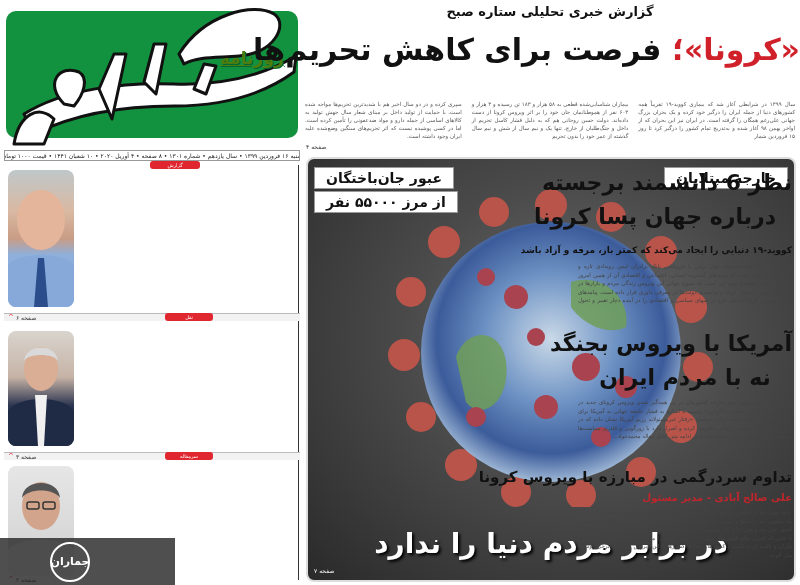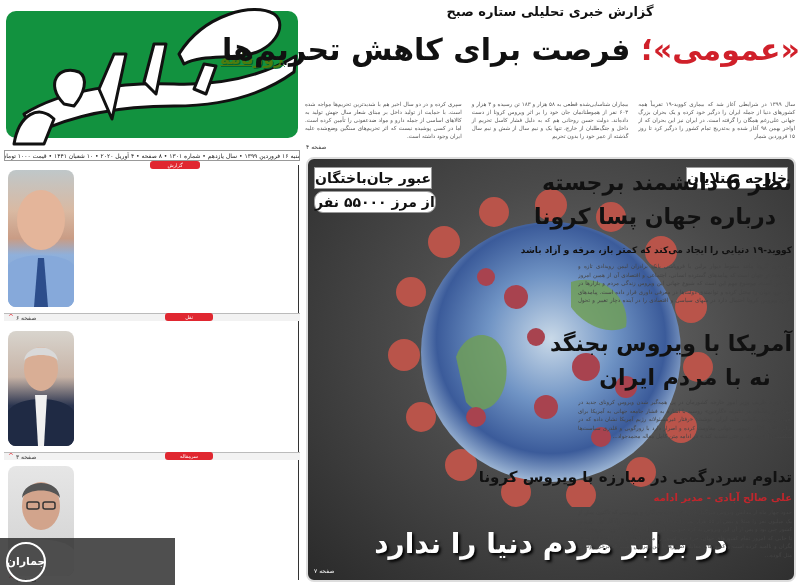--- a/index.html
+++ b/index.html
@@ -17,38 +17,38 @@
   .kicker{position:absolute;left:300px;top:4px;width:500px;text-align:center;font-size:13px;font-weight:bold;}
   .main-head{position:absolute;left:300px;top:32px;width:500px;text-align:center;font-size:30px;font-weight:bold;letter-spacing:-1px;white-space:nowrap;}
   .main-head .red{color:#d0202a;}
   .lead-cols{position:absolute;left:305px;top:100px;width:490px;height:40px;display:flex;gap:10px;}
   .lead-cols p{flex:1;font-size:5.5px;line-height:8px;color:#555;text-align:justify;}
   .page-ref-top{position:absolute;left:306px;top:143px;font-size:6px;color:#333;}
 
   
   .feature{position:absolute;left:306px;top:157px;width:490px;height:425px;border-radius:8px;background:radial-gradient(ellipse at 55% 42%,#6d6d6d 0%,#4a4a4a 45%,#2a2a2a 100%);overflow:hidden;border:2px solid #ddd;}
   .virus{position:absolute;left:78px;top:28px;width:330px;height:320px;}
-  .callout{position:absolute;background:#fff;color:#111;font-weight:bold;font-size:14px;padding:0 0;line-height:20px;border:1px solid #999;white-space:nowrap;}
+  .callout{position:absolute;background:#fff;color:#111;font-weight:bold;font-size:14px;padding:0 11px;line-height:20px;border:1px solid #999;white-space:nowrap;}
   .feature-title{position:absolute;left:0;width:100%;text-align:center;color:#fff;font-weight:bold;font-size:28px;text-shadow:2px 2px 3px #000;white-space:nowrap;}
   .feature-page{position:absolute;left:6px;bottom:6px;font-size:6px;color:#fff;}
 
   
   .tag{position:absolute;height:8px;background:#e02730;color:#fff;font-size:5px;border-radius:3px;text-align:center;line-height:8px;}
   .story-photo{position:absolute;border-radius:8px;overflow:hidden;}
   .s-head{position:absolute;font-weight:bold;white-space:nowrap;text-align:center;}
   .s-sub{position:absolute;font-weight:bold;font-size:9px;white-space:nowrap;}
   .s-body{position:absolute;font-size:5.5px;line-height:8.5px;color:#444;text-align:justify;}
   .sep{position:absolute;left:4px;width:296px;height:8px;border-top:1px solid #bbb;background:#f2f2f2;}
   .page-ref{position:absolute;font-size:6px;color:#333;display:flex;align-items:center;gap:2px;}
   .page-ref .chev{color:#e02730;font-size:7px;}
   .vline{position:absolute;left:298px;width:1px;background:#333;}
 
   
   .watermark{position:absolute;left:0;top:538px;width:175px;height:47px;background:rgba(40,40,40,.82);display:flex;align-items:center;gap:8px;padding-left:6px;direction:ltr;}
-  .wm-logo{width:40px;height:40px;border-radius:50%;border:2px solid #fff;display:flex;align-items:center;justify-content:center;color:#fff;font-size:11px;font-weight:bold;}
+  .wm-logo{width:40px;height:40px;border-radius:50%;border:2px solid #fff;display:flex;align-items:center;justify-content:center;color:#fff;font-size:11px;font-weight:bold;margin-left:44px;}
   .wm-text{color:#fff;font-family:"Liberation Sans",sans-serif;font-size:12px;line-height:14px;}
 </style>
 </head>
 <body>
 
 <div class="masthead">
   <div class="mast-green"></div>
   <svg class="mast-logo" viewBox="0 0 296 160">
     <g fill="#fff" stroke="#111" stroke-width="3" stroke-linejoin="round">
       <path d="M175 60 C200 20 250 8 270 20 C285 30 270 60 235 62 C215 64 195 62 180 70 Z"></path>
@@ -59,21 +59,21 @@
       <path d="M10 150 C15 120 35 110 50 125 L40 150 Z"></path>
       <path d="M190 95 L200 70 L212 72 L202 100 Z"></path>
     </g>
   </svg>
   <div class="mast-sub">روزنامه</div>
 </div>
 <div class="date-strip">شنبه ۱۶ فروردین ۱۳۹۹ • سال یازدهم • شماره ۱۳۰۱ • ۸ صفحه • ۴ آوریل ۲۰۲۰ • ۱۰ شعبان ۱۴۴۱ • قیمت ۱۰۰۰ تومان</div>
 
 <div class="kicker">گزارش خبری تحلیلی ستاره صبح</div>
 <div class="main-head">
-  <span class="red">«عمومی»؛</span><span> فرصت برای کاهش تحریم‌ها</span>
+  <span class="red">«کرونا»؛</span><span> فرصت برای کاهش تحریم‌ها</span>
 </div>
 <div class="lead-cols">
   <p>سال ۱۳۹۹ در شرایطی آغاز شد که بیماری کووید-۱۹ تقریباً همه کشورهای دنیا از جمله ایران را درگیر خود کرده و یک بحران بزرگ جهانی علی‌رغم همگان را گرفته است. در ایران نیز این بحران که از اواخر بهمن ۹۸ آغاز شده و به‌تدریج تمام کشور را درگیر کرد تا روز ۱۵ فروردین شمار</p>
   <p>بیماران شناسایی‌شده قطعی به ۵۸ هزار و ۱۸۳ تن رسیده و ۳ هزار و ۶۰۳ نفر از هموطنانمان جان خود را بر اثر ویروس کرونا از دست داده‌اند. دولت حسن روحانی هم که به دلیل فشار کاسل تحریم از داخل و جنگ‌طلبان از خارج، تنها یک و نیم سال از شش و نیم سال گذشته از عمر خود را بدون تحریم</p>
   <p>سپری کرده و در دو سال اخیر هم با شدیدترین تحریم‌ها مواجه شده است. با حمایت از تولید داخل بر مبنای شعار سال جهش تولید به کالاهای اساسی از جمله دارو و مواد ضدعفونی را تأمین کرده است. اما در کسی پوشیده نیست که اثر تحریم‌های سنگین وضع‌شده علیه ایران وجود داشته است.</p>
 </div>
 <div class="page-ref-top">صفحه ۴</div>
 
 <div class="feature">
   <svg class="virus" viewBox="0 0 330 320">
@@ -113,21 +113,21 @@
         <circle cx="160" cy="220" r="12"></circle>
       <circle cx="100" cy="90" r="9"></circle>
         <circle cx="240" cy="200" r="11"></circle>
         <circle cx="150" cy="150" r="9"></circle>
       <circle cx="215" cy="250" r="10"></circle>
         <circle cx="90" cy="230" r="10"></circle>
     </g>
   </svg>
   <div class="callout" style="right:6px;top:8px;">خارجه مبتلایان</div>
   <div class="callout" style="left:6px;top:8px;">عبور جان‌باختگان</div>
-  <div class="callout" style="left:6px;top:32px;border-radius:9px;">از مرز ۵۵۰۰۰ نفر</div>
+  <div class="callout" style="left:6px;top:32px;">از مرز ۵۵۰۰۰ نفر</div>
   <div class="feature-title" style="top:368px;">در برابر مردم دنیا را ندارد</div>
   <div class="feature-page">صفحه ۷</div>
 </div>
 
 <div class="vline" style="top:165px;height:415px;"></div>
 
 <div class="tag" style="left:150px;top:161px;width:50px;">گزارش</div>
 <div class="story-photo" style="left:8px;top:170px;width:66px;height:137px;background:linear-gradient(180deg,#bfc7c9 0%,#d9b9a2 30%,#c99c85 50%,#8fb0db 62%,#7fa3d6 100%);">
   <svg width="66" height="137" viewBox="0 0 66 137">
     <ellipse cx="33" cy="50" rx="24" ry="30" fill="#e4b59a"></ellipse>
@@ -169,21 +169,21 @@
 <div class="story-photo" style="left:8px;top:466px;width:66px;height:110px;background:linear-gradient(180deg,#e6e6e6 0%,#d0d0d0 100%);">
   <svg width="66" height="110" viewBox="0 0 66 110">
     <ellipse cx="33" cy="40" rx="19" ry="24" fill="#d2a48c"></ellipse>
     <path d="M14 32 C15 12 51 12 52 32 C46 22 20 22 14 32 Z" fill="#555"></path>
     <rect x="19" y="36" width="12" height="7" rx="2" fill="none" stroke="#333" stroke-width="1.5"></rect>
     <rect x="35" y="36" width="12" height="7" rx="2" fill="none" stroke="#333" stroke-width="1.5"></rect>
     <path d="M0 110 L0 84 C10 70 56 70 66 84 L66 110 Z" fill="#f4f4f4"></path>
   </svg>
 </div>
 <div class="s-head" style="right:8px;top:468px;width:214px;font-size:15px;">تداوم سردرگمی در مبارزه با ویروس کرونا</div>
-<div class="s-sub" style="right:8px;top:492px;color:#c0262c;font-size:10px;">علی صالح آبادی - مدیر ادامه</div>
+<div class="s-sub" style="right:8px;top:492px;color:#c0262c;font-size:10px;">علی صالح آبادی - مدیر مسئول</div>
 <div class="s-body" style="right:8px;top:508px;width:214px;height:68px;overflow:hidden;">حدود چهار ماه از پیدایش ویروس سرگذاز کرونا در جهان می‌گذرد و ویروسی که تاکنون بیش از یک میلیون نفر را مبتلا و بیش از ۵۵ هزار نفر را به کام مرگ برده است. زادگاه این ویروس کشور چین بود و پس از آن این ویروس به کره جنوبی، ژاپن، ایران و دیگر کشورها سرایت کرد. تا جایی که امروز تمام کشورهای جهان، جزء چند کشور را مورد تاخت و تاز قرار داده است. نگران و ناامید کرده است و کشورهای مقابله کشورها با این ویروس است که برخی روش‌ها مثل آلوده...</div>
 <div class="page-ref" style="left:8px;top:575px;">
   <span>صفحه ۲</span>
     <span class="chev">^</span>
 </div>
 
 <div class="watermark">
   <div class="wm-logo">جماران</div>
 </div>
 

